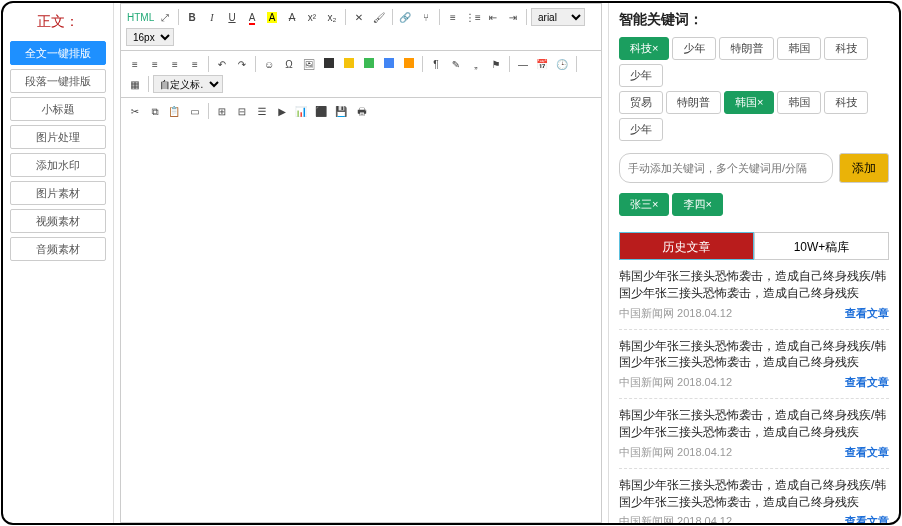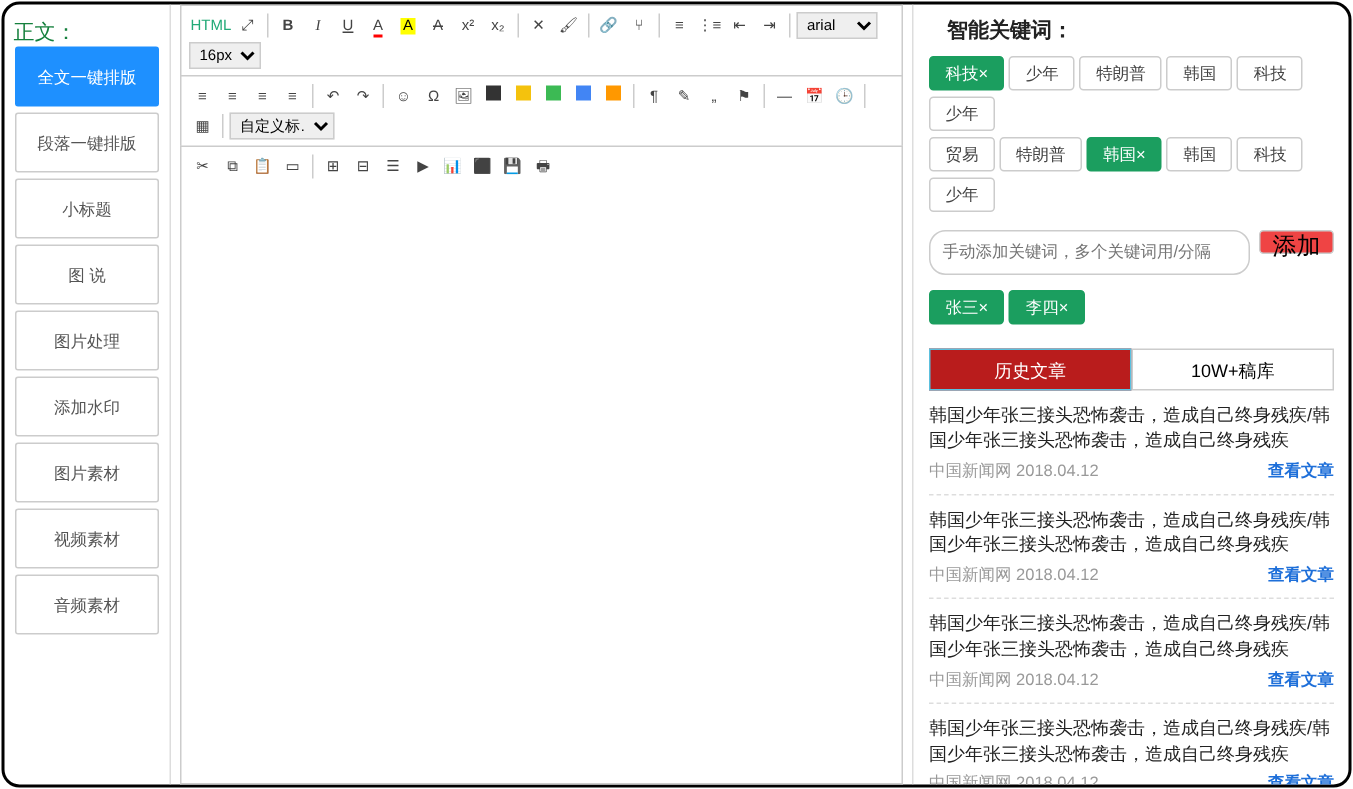--- a/index.html
+++ b/index.html
@@ -1,35 +1,35 @@
 <!DOCTYPE html>
 <html><head>
 <meta charset="utf-8">
 <style>
 * { box-sizing: border-box; margin: 0; padding: 0; }
 body { font-family: "Microsoft YaHei", Arial, sans-serif; background: #fff; }
 .window { width: 900px; height: 524px; margin: 1px; border: 2px solid #000; border-radius: 12px; overflow: hidden; display: flex; background: #fff; }
 .left-col { width: 110px; padding: 10px 6px; }
-.left-label { font-size: 14px; color: #15803d; }
-.side-btn { display: block; width: 96px; height: 40px; margin: 0 auto 4px; border: 1px solid #ccc; background: #fff; font-size: 11px; color: #555; border-radius: 2px; cursor: pointer; }
+.left-label { font-size: 14px; color: #b91c1c; text-align: center; margin-bottom: 10px; }
+.side-btn { display: block; width: 96px; height: 24px; margin: 0 auto 4px; border: 1px solid #ccc; background: #fff; font-size: 11px; color: #555; border-radius: 2px; cursor: pointer; }
 .side-btn.active { background: #1e90ff; color: #fff; border-color: #1e90ff; }
 .editor-col { flex: 1; border-left: 1px solid #ddd; border-right: 1px solid #ddd; padding: 0 6px; display: flex; flex-direction: column; }
 .toolbar { border: 1px solid #ccc; border-bottom: none; padding: 3px 4px; font-size: 0; line-height: 18px; }
 .toolbar:last-of-type { border-bottom: 1px solid #ccc; }
 .tb-item { display: inline-block; width: 18px; height: 18px; margin: 1px; vertical-align: middle; font-size: 10px; color: #444; text-align: center; line-height: 18px; cursor: pointer; border: 1px solid transparent; }
 .tb-sep { display: inline-block; width: 1px; height: 16px; background: #ccc; margin: 0 3px; vertical-align: middle; }
 .tb-sel { display: inline-block; height: 18px; font-size: 10px; border: 1px solid #ccc; vertical-align: middle; margin: 1px; padding: 0 2px; }
 .editor-area { flex: 1; border: 1px solid #ccc; border-top: none; background: #fff; }
 .right-col { width: 290px; padding: 8px 10px; overflow-y: auto; font-size: 12px; }
-.kw-title { font-size: 14px; font-weight: bold; color: #222; margin-bottom: 6px; margin-left: 12px; }
+.kw-title { font-size: 14px; font-weight: bold; color: #222; margin-bottom: 6px; }
 .tag { display: inline-block; padding: 3px 10px; margin: 2px 3px 2px 0; border: 1px solid #ccc; border-radius: 3px; font-size: 11px; color: #444; cursor: pointer; }
 .tag.sel { background: #1b9e5f; color: #fff; border-color: #1b9e5f; }
 .kw-add { display: flex; gap: 6px; margin-top: 10px; }
 .kw-input { flex: 1; height: 30px; border: 1px solid #ccc; border-radius: 11px; padding: 0 8px; font-size: 11px; }
-.kw-btn { width: 50px; height: 16px; border: 1px solid #ccc; background: #ef4444; border-radius: 3px; font-size: 16px; cursor: pointer; }
+.kw-btn { width: 50px; height: 30px; border: 1px solid #ccc; background: #eab308; border-radius: 3px; font-size: 12px; cursor: pointer; }
 .tabs { display: flex; margin-top: 14px; }
 .tab { flex: 1; height: 28px; line-height: 28px; text-align: center; border: 1px solid #ccc; font-size: 12px; cursor: pointer; }
 .tab.active { background: #b91c1c; color: #fff; border-color: #5bc0de; }
 .article { border-bottom: 1px dashed #ddd; padding: 8px 0; }
 .a-title { font-size: 12px; color: #222; line-height: 1.4; }
 .a-meta { display: flex; justify-content: space-between; margin-top: 4px; font-size: 11px; gap: 28px; }
 .a-src { color: #999; }
 .a-link { color: #1e6fd9; cursor: pointer; font-weight: bold; }
 .sq { display:inline-block; width:10px; height:10px; }
 </style>
@@ -37,21 +37,20 @@
 <body>
 
 <div class="window">
 
   <div class="left-col">
     <div class="left-label">正文：</div>
     <div id="side-btns">
         <button class="side-btn active">全文一键排版</button>
         <button class="side-btn">段落一键排版</button>
         <button class="side-btn">小标题</button>
-        <button class="side-btn">图 说</button>
         <button class="side-btn">图片处理</button>
         <button class="side-btn">添加水印</button>
         <button class="side-btn">图片素材</button>
         <button class="side-btn">视频素材</button>
         <button class="side-btn">音频素材</button>
       </div>
   </div>
 
   <div class="editor-col">
     <div class="toolbar">

